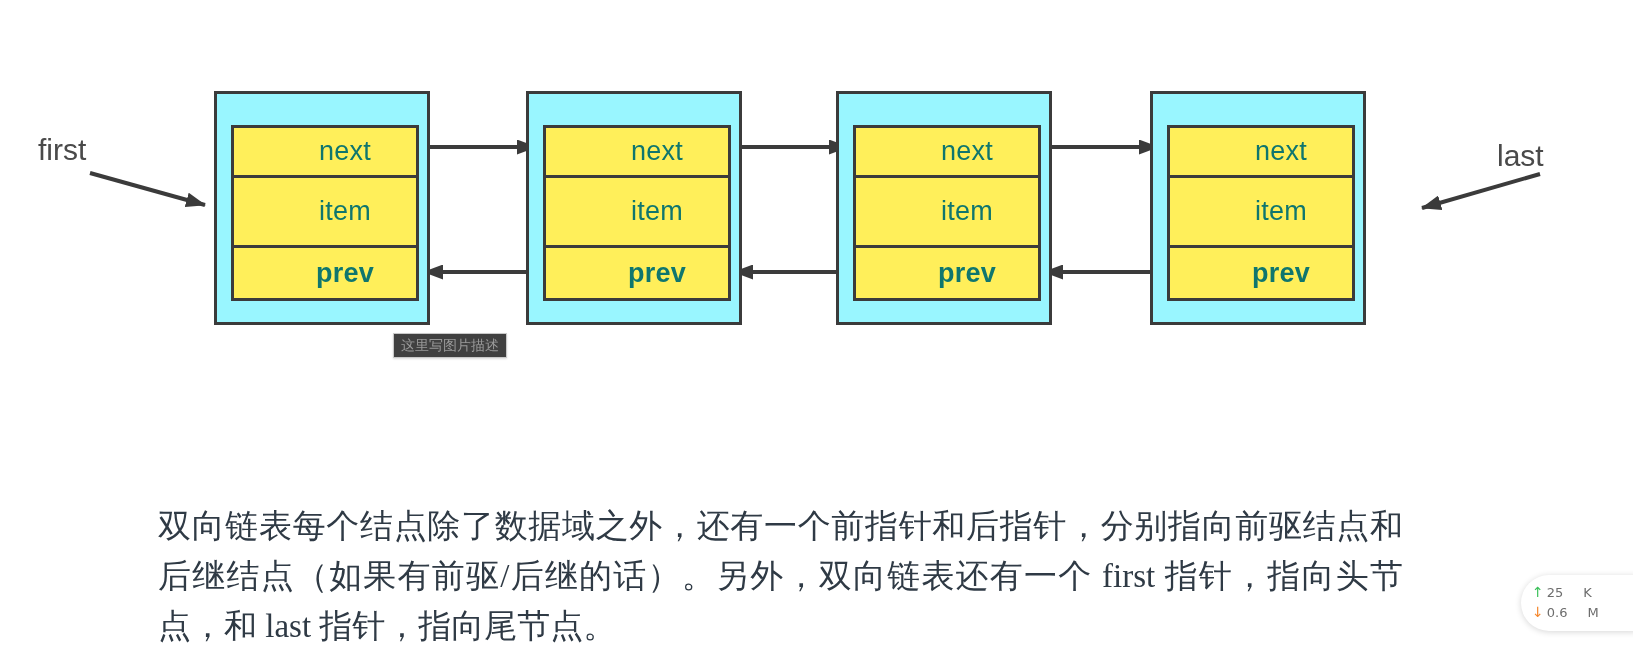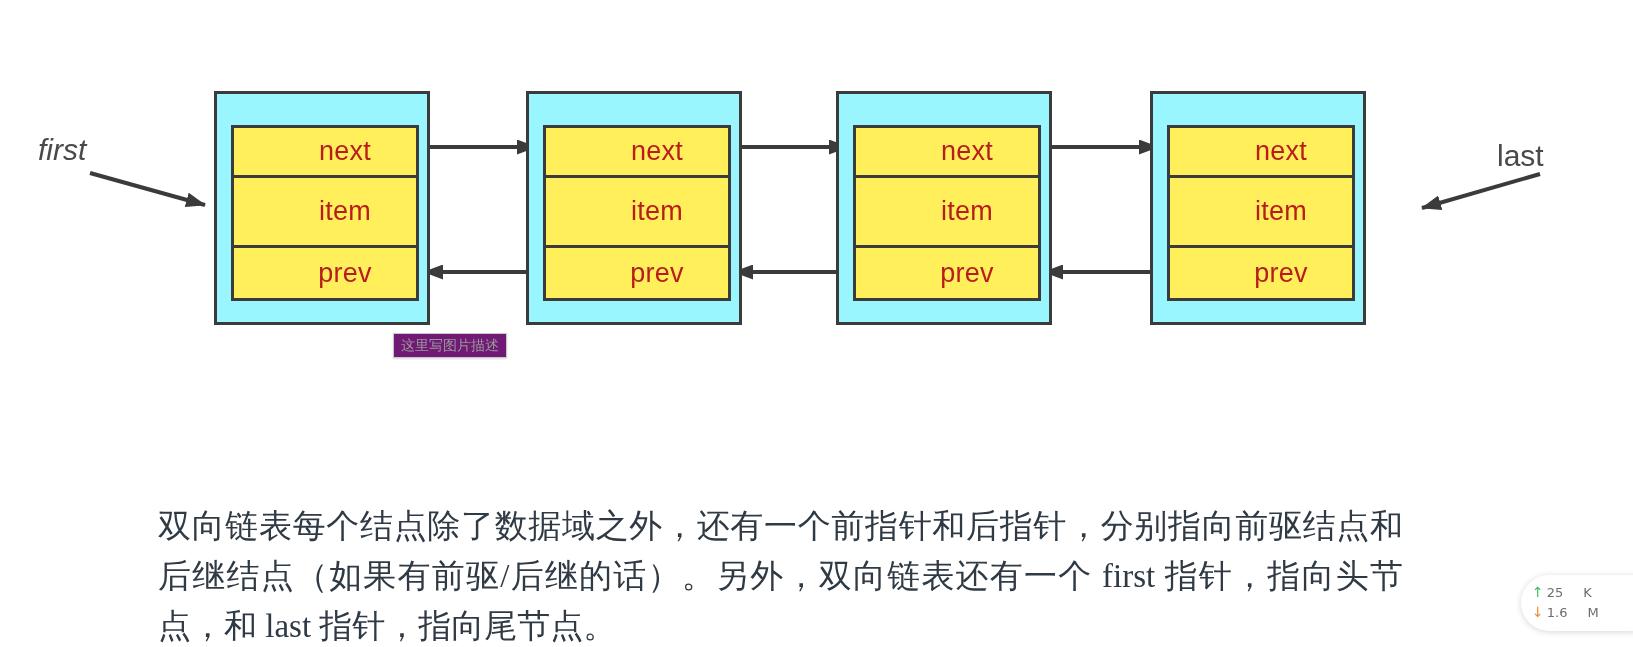--- a/index.html
+++ b/index.html
@@ -51,47 +51,47 @@
     display: flex;
     flex-direction: column;
   }
   .ll-field {
     box-sizing: border-box;
     display: flex;
     align-items: center;
     justify-content: center;
     font-size: 27px;
     line-height: 1;
-    color: #b91c1c;
+    color: #0f766e;
     letter-spacing: 0.2px;
     padding-left: 40px;
   }
   .ll-field.field-next { height: 50px; border-bottom: 3px solid #3b3b3b; }
   .ll-field.field-item { height: 70px; border-bottom: 3px solid #3b3b3b; }
-  .ll-field.field-prev { height: 50px; }
+  .ll-field.field-prev { height: 50px; font-weight: bold; }
 
   
   .ptr-label {
     position: absolute;
     font-size: 30px;
     line-height: 1;
     color: #4a4a4a;
     white-space: nowrap;
   }
-  #ptr-label-first { left: 38px;   top: 135px; font-style: italic; }
+  #ptr-label-first { left: 38px;   top: 135px; }
   #ptr-label-last  { left: 1497px; top: 135px; margin-top: 6px; }
 
   
   #image-alt-tooltip {
     position: absolute;
     left: 393px;
     top: 333px;
     box-sizing: border-box;
     padding: 3px 7px 4px 7px;
-    background: #701a75;
+    background: #404040;
     border: 1px solid #c9c9c9;
     box-shadow: 0 1px 2px rgba(0,0,0,0.14);
     font-size: 14px;
     line-height: 16px;
     color: #9a9a9a;
     white-space: nowrap;
     font-family: "DejaVu Sans", "Liberation Sans", sans-serif;
   }
 
   
@@ -225,16 +225,16 @@
 <p id="article-paragraph">双向链表每个结点除了数据域之外，还有一个前指针和后指针，分别指向前驱结点和后继结点（如果有前驱/后继的话）。另外，双向链表还有一个 first 指针，指向头节点，和 last 指针，指向尾节点。</p>
 
 <div id="network-speed-widget">
   <div class="speed-row">
     <span class="speed-arrow up">↑</span>
     <span class="speed-value">25</span>
     <span class="speed-unit">K</span>
   </div>
   <div class="speed-row">
     <span class="speed-arrow down">↓</span>
-    <span class="speed-value">1.6</span>
+    <span class="speed-value">0.6</span>
     <span class="speed-unit">M</span>
   </div>
 </div>
 
 </body></html>

